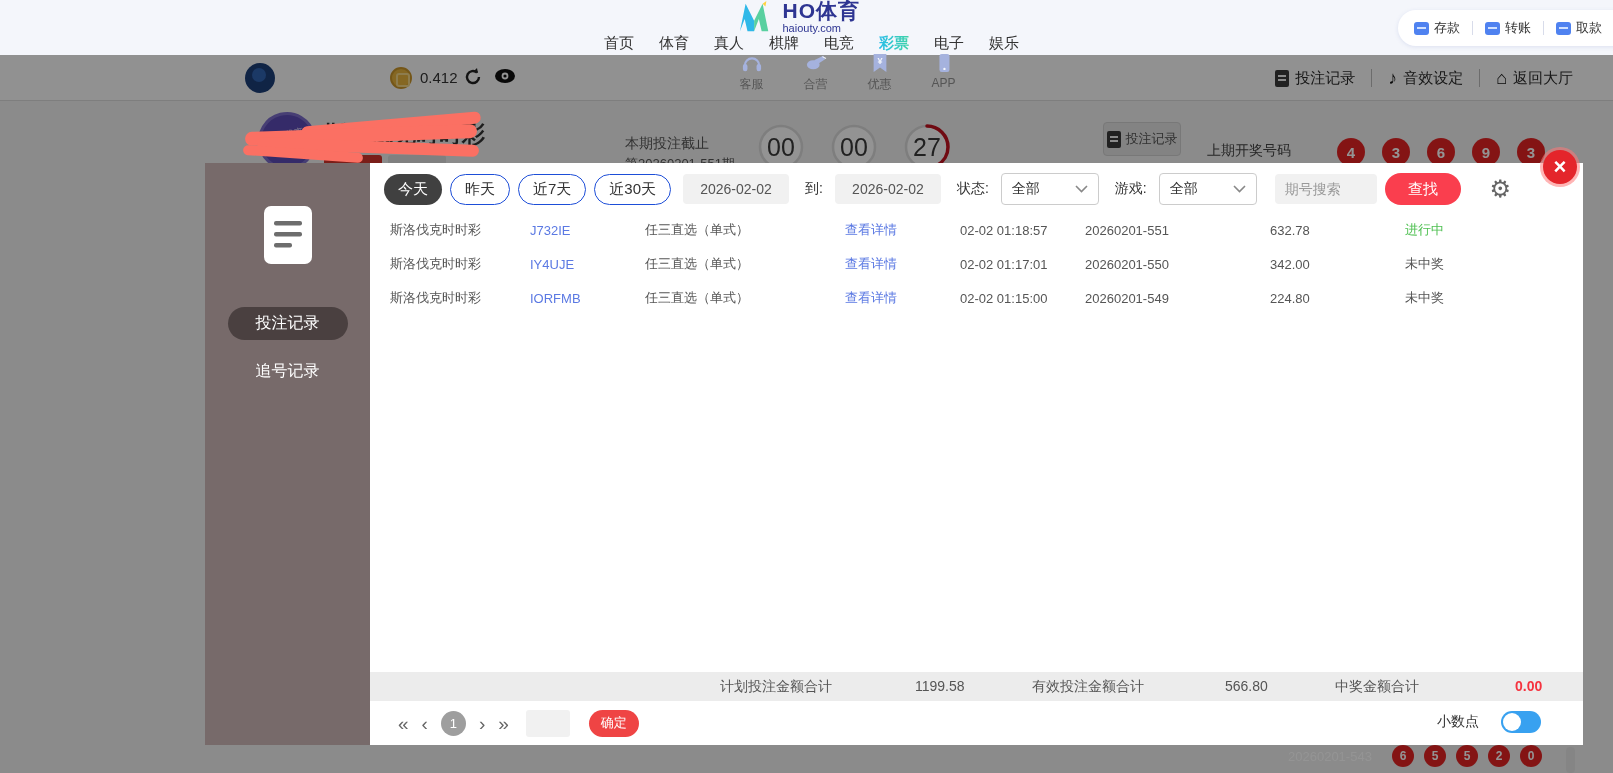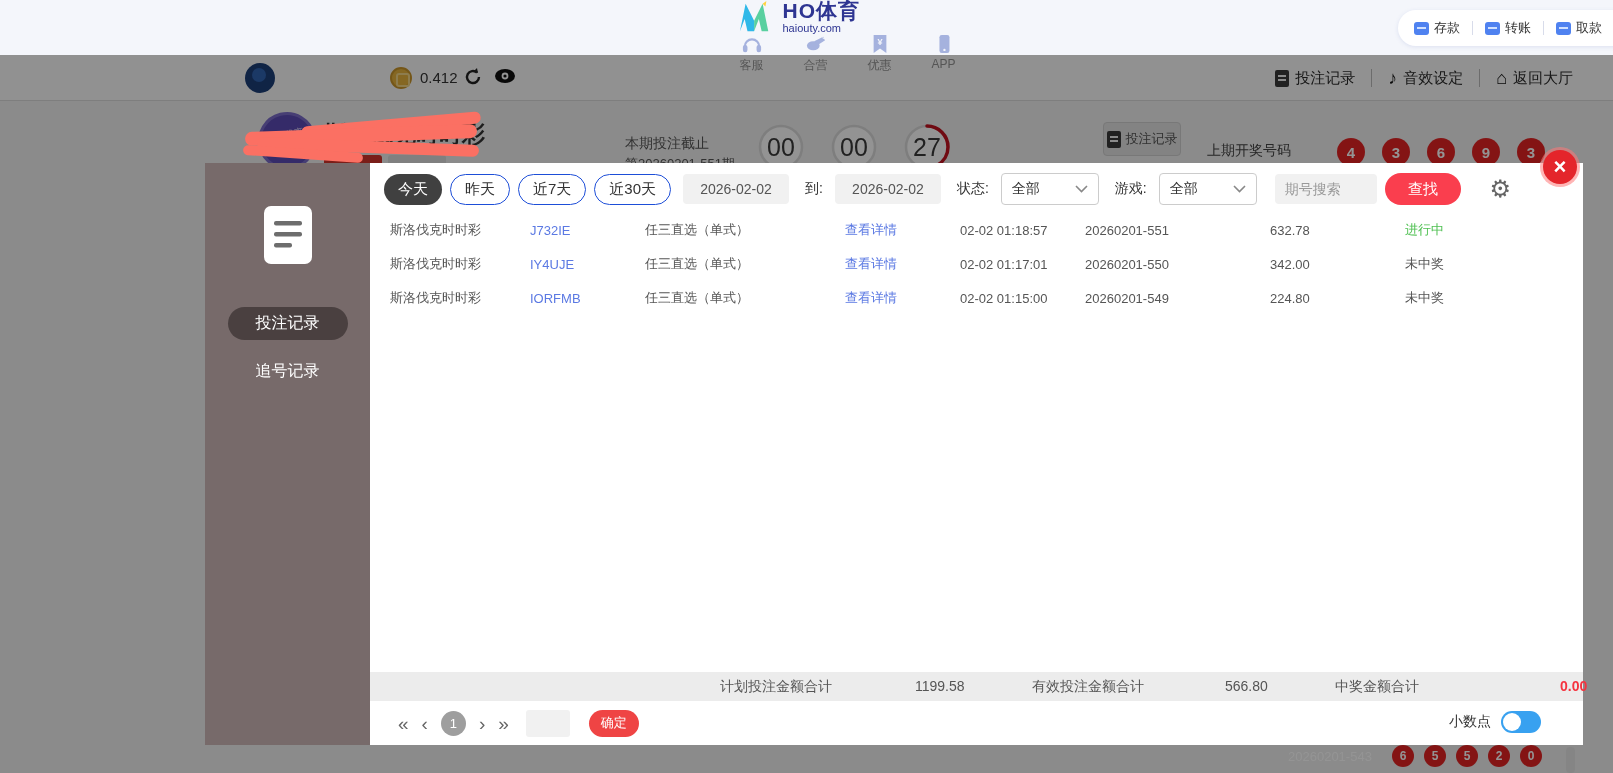--- a/index.html
+++ b/index.html
@@ -120,32 +120,32 @@
     padding-left:20px; font-size:13px; color:#8f8f8f; }
   .trow { display:flex; height:34px; align-items:center; padding-left:20px; font-size:13px; color:#555; }
   .c0{width:140px;} .c1{width:115px;} .c2{width:200px;} .c3{width:115px;} .c4{width:125px;}
   .c5{width:185px;} .c6{width:135px;} .c7{width:120px;} .c8{flex:1;}
   .link { color:#5b79e3; cursor:pointer; }
   .st-green { color:#4fc052; }
 
   
   .totals { position:absolute; left:0; top:509px; width:1213px; height:29px; background:#ececec; font-size:14px; color:#555; }
   .totals span { position:absolute; top:6px; white-space:nowrap; }
-  .t-red { color:#f5333f; font-weight:bold;margin-left:45px; }
+  .t-red { color:#f5333f; font-weight:bold; }
 
   
   .pager { position:absolute; left:0; top:538px; width:1213px; height:44px; background:#fff;
     display:flex; align-items:center; padding-left:28px; gap:13px; }
   .pg-arrow { font-size:19px; color:#666; cursor:pointer; line-height:1; }
   .pg-cur { width:25px; height:25px; border-radius:50%; background:#9e9e9e; color:#fff; font-size:13px;
     display:flex; align-items:center; justify-content:center; cursor:pointer; }
   .pg-input { width:44px; height:27px; background:#f1f1f1; border:none; border-radius:3px; margin-left:4px; font-family:inherit; }
   .pg-ok { width:50px; height:27px; background:#ef4444; border:none; border-radius:14px; color:#fff;
     font-size:13px; cursor:pointer; margin-left:6px; font-family:inherit; }
-  .decimal { position:absolute; right:42px; top:10px; display:flex; align-items:center; gap:10px; }
+  .decimal { position:absolute; right:42px; top:10px; display:flex; align-items:center; gap:22px; }
   .decimal-label { font-size:14px; color:#333; }
   .toggle { width:40px; height:22px; border-radius:11px; background:#38a1f0; position:relative; cursor:pointer; }
   .toggle::after { content:""; position:absolute; left:2px; top:2px; width:18px; height:18px; border-radius:50%; background:#fff; }
 </style>
 </head>
 <body>
 
 <div class="stage">
 
   <header class="navbar">
@@ -153,20 +153,30 @@
       <svg width="38" height="34" viewBox="0 0 40 36">
         <path d="M3 33 L9 4 L18 22 L18 33 L11 33 L8 20 Z" fill="#2fb8e8"></path>
         <path d="M18 22 L27 4 L33 33 L26 33 L23 20 L18 33 Z" fill="#59d0a0"></path>
         <path d="M27 4 L31 1 L30 7 Z" fill="#ffd23f"></path>
       </svg>
       <div class="logo-text">
         <div class="logo-title">HO体育</div>
         <div class="logo-domain">haiouty.com</div>
       </div>
     </div>
+    <nav class="menu">
+      <span class="menu-item">首页</span>
+      <span class="menu-item">体育</span>
+      <span class="menu-item">真人</span>
+      <span class="menu-item">棋牌</span>
+      <span class="menu-item">电竞</span>
+      <span class="menu-item active">彩票</span>
+      <span class="menu-item">电子</span>
+      <span class="menu-item">娱乐</span>
+    </nav>
     <div class="quick">
       <div class="quick-item">
         <svg viewBox="0 0 24 22">
           <path d="M4 14 a8 8 0 0 1 16 0" fill="none" stroke="#a5b2de" stroke-width="2.4"></path>
           <rect x="2" y="12" width="5" height="8" rx="2.4" fill="#a5b2de"></rect>
           <rect x="17" y="12" width="5" height="8" rx="2.4" fill="#a5b2de"></rect>
         </svg>
         <span class="quick-label">客服</span>
       </div>
       <div class="quick-item">

